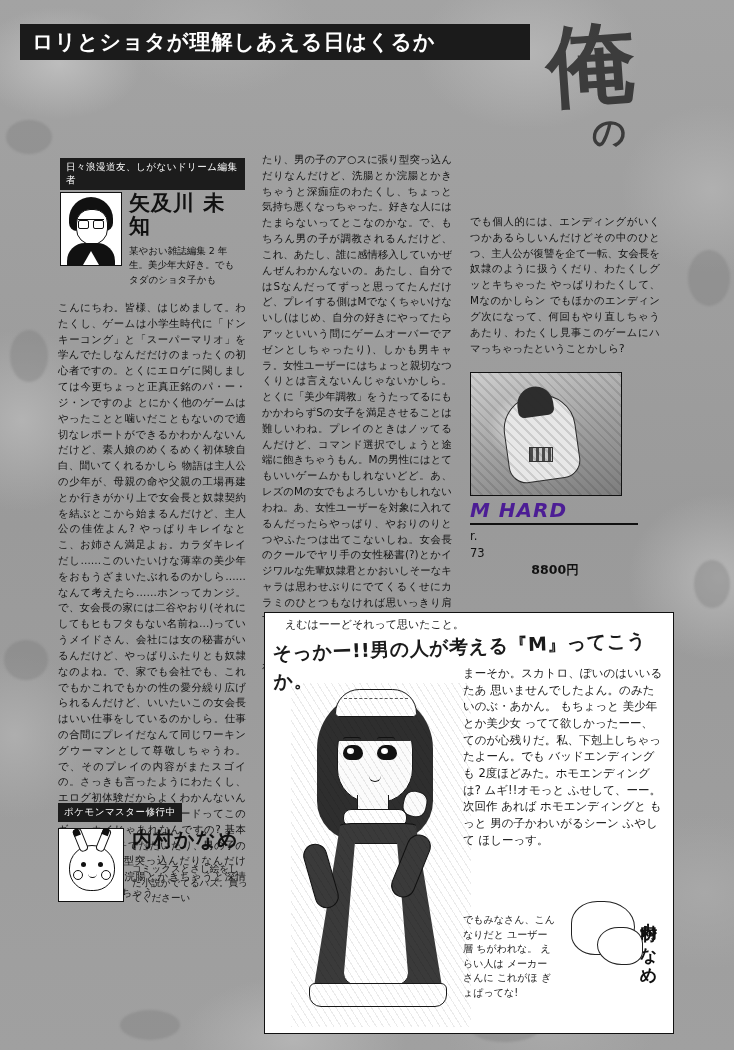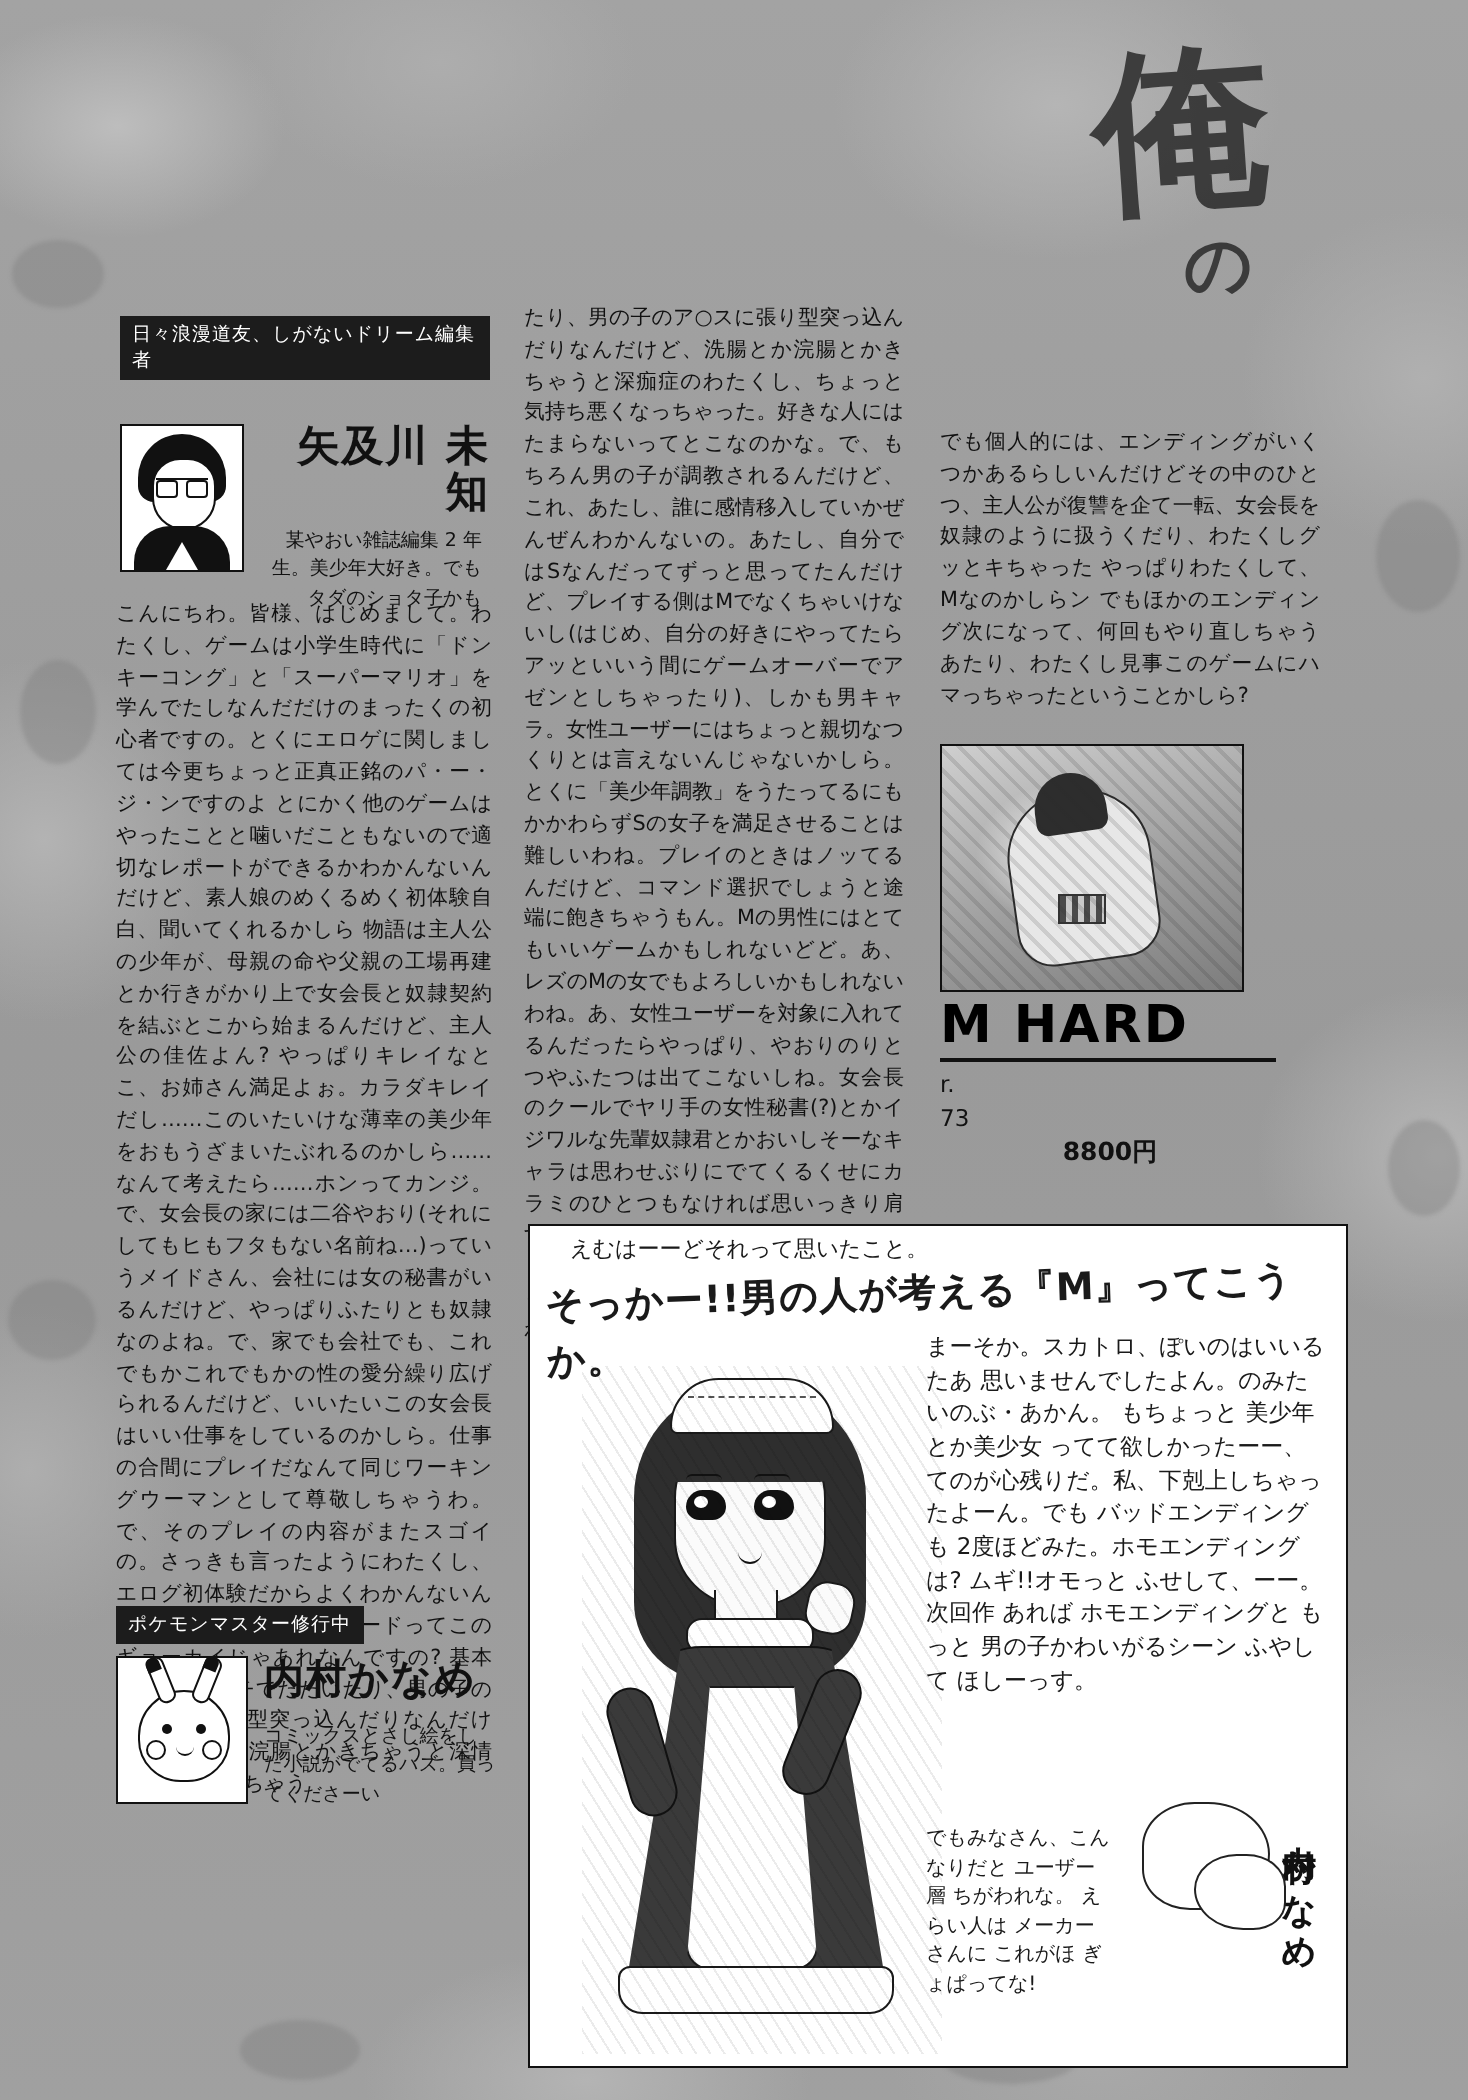--- a/index.html
+++ b/index.html
@@ -111,22 +111,21 @@
   .author-kicker {
     background: #1c1c1c;
     color: #fff;
     font-size: 9.5px;
     padding: 3px 6px;
     display: inline-block;
     letter-spacing: 0.5px;
   }
   .author-body {
     display: flex;
-    margin-top: 22px;
-    text-align: right;
+    margin-top: 2px;
   }
   .author-portrait {
     width: 60px;
     height: 72px;
     border: 1.5px solid #111;
     background: #fff;
     position: relative;
     overflow: hidden;
     flex: 0 0 auto;
   }
@@ -254,25 +253,26 @@
   }
 
   
   .product {
     position: absolute;
     left: 470px;
     top: 500px;
     width: 170px;
   }
   .product-title {
-    font-size: 26px;
+    font-size: 20px;
     font-weight: bold;
     letter-spacing: 1px;
     line-height: 1;
-    color: #000000;
+    color: #4c1d95;
+    font-style: italic;
   }
   .product-rule {
     height: 2px;
     background: #111;
     margin: 3px 0 3px 0;
     width: 168px;
   }
   .product-meta {
     font-size: 11.5px;
     line-height: 1.45;
@@ -542,20 +542,23 @@
   <div class="bg-tex"></div>
 
   <div class="bg-blob" style="left:6px; top:120px; width:46px; height:34px;"></div>
   <div class="bg-blob" style="left:10px; top:330px; width:38px; height:52px;"></div>
   <div class="bg-blob" style="left:4px; top:640px; width:44px; height:40px;"></div>
   <div class="bg-blob" style="left:688px; top:250px; width:42px; height:56px;"></div>
   <div class="bg-blob" style="left:694px; top:560px; width:36px; height:48px;"></div>
   <div class="bg-blob" style="left:120px; top:1010px; width:60px; height:30px;"></div>
   <div class="bg-blob" style="left:470px; top:1014px; width:70px; height:28px;"></div>
 
+  <div class="title-bar">
+    <span class="title-text">ロリとショタが理解しあえる日はくるか</span>
+  </div>
 
   <div class="top-art">
     <div class="kanji-brush">
       <span>俺</span>
       <small>の</small>
     </div>
   </div>
 
 
   <div class="author-box">

